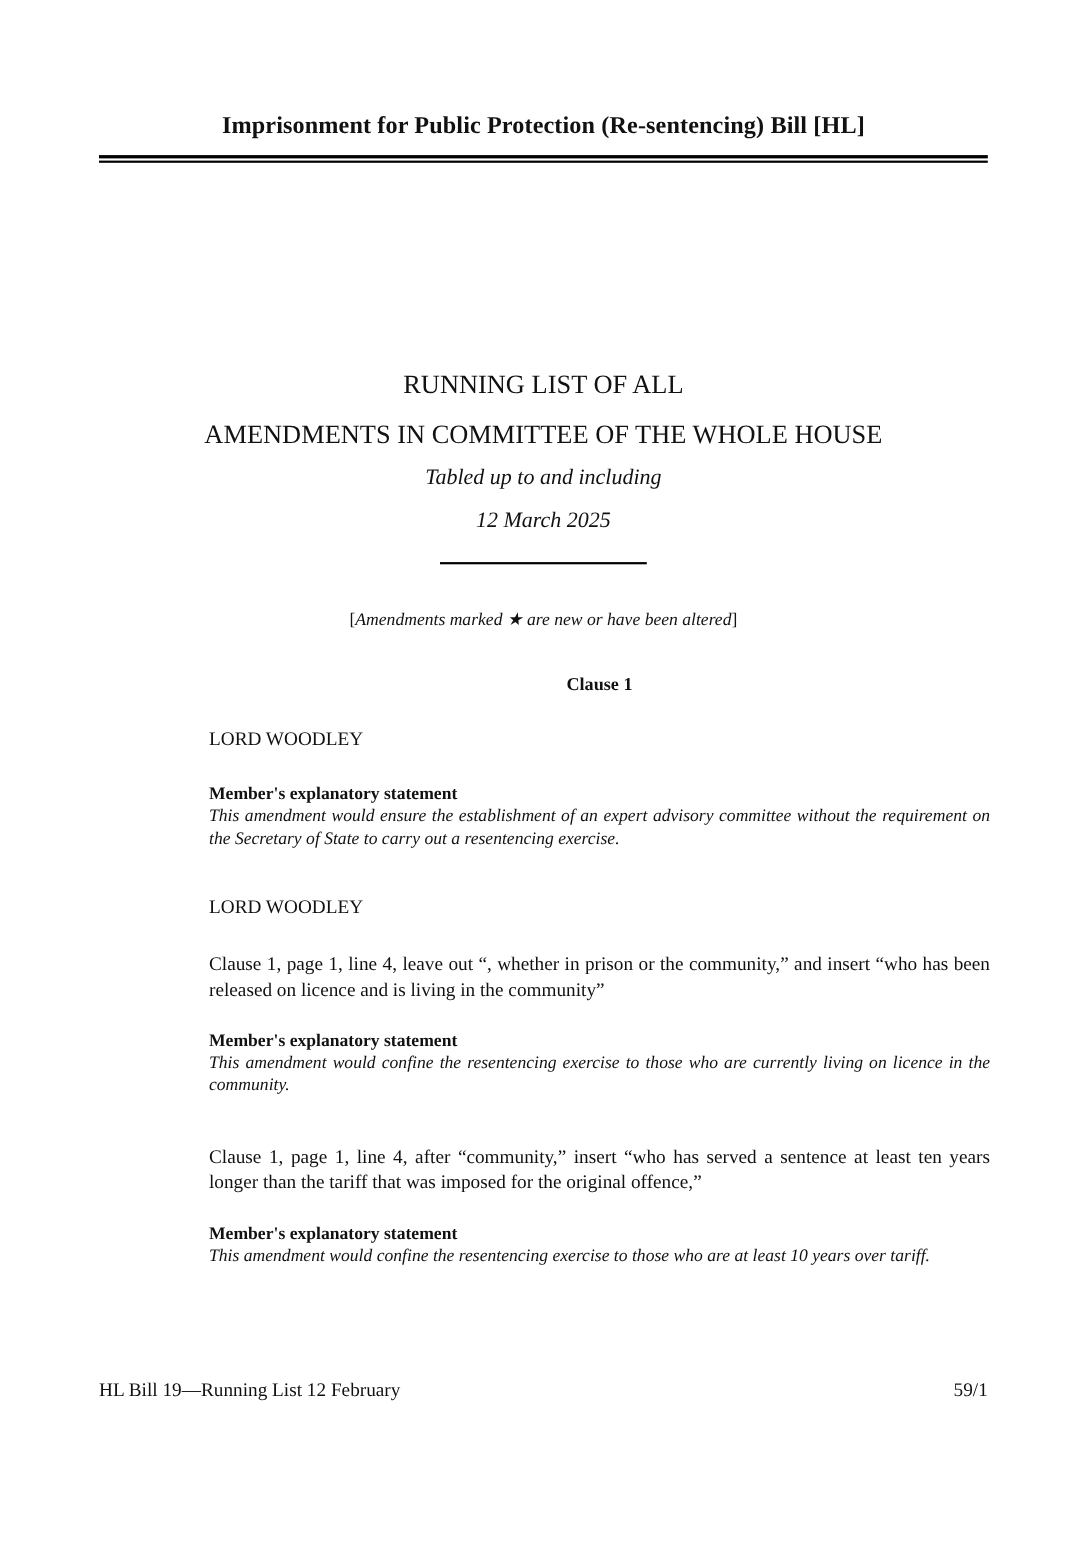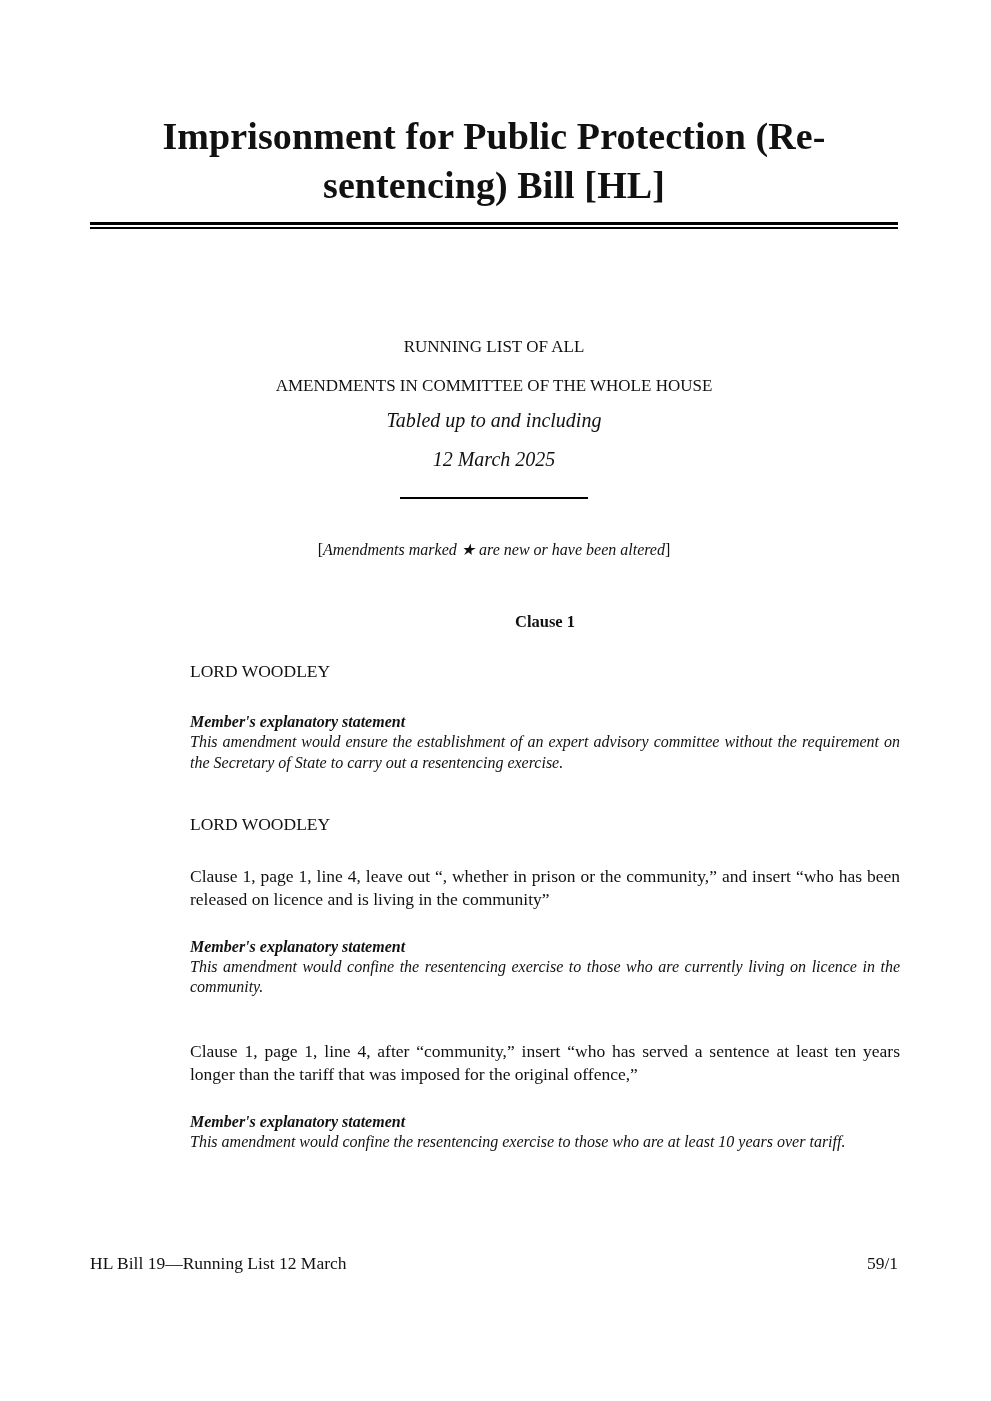--- a/index.html
+++ b/index.html
@@ -20,22 +20,22 @@
   }
 
   
   .doc-header {
     position: absolute;
     left: 90px;
     top: 100px;
     width: 808px;
   }
   .doc-title {
-    margin: 12px;
-    font-size: 38px;
+    margin: 0;
+    font-size: 22px;
     font-weight: bold;
     line-height: 1.28;
     text-align: center;
     letter-spacing: 0.1px;
   }
   .header-rule {
     margin-top: 13px;
     width: 100%;
   }
   .header-rule .thick {
@@ -52,21 +52,21 @@
 
   
   .intro {
     position: absolute;
     left: 90px;
     top: 338px;
     width: 808px;
     text-align: center;
   }
   .intro-line {
-    font-size: 17px;
+    font-size: 24px;
     line-height: 1.0;
     margin-bottom: 22px;
   }
   .intro-line.second {
     margin-bottom: 16px;
   }
   .intro-italic {
     font-size: 20px;
     font-style: italic;
     line-height: 1.0;
@@ -118,21 +118,20 @@
   .amendment-text {
     font-size: 17.5px;
     line-height: 1.30;
     text-align: justify;
     text-justify: inter-word;
     margin: 0 0 26px 0;
   }
   .stmt-label {
     font-size: 16px;
     font-weight: bold;
-    font-style: italic;
     line-height: 1.25;
     margin: 0;
   }
   .stmt-text {
     font-size: 16px;
     font-style: italic;
     line-height: 1.30;
     text-align: justify;
     text-justify: inter-word;
     margin: 0 0 42px 0;
@@ -194,17 +193,17 @@
     </div>
 
     <div class="amendment-block">
       <div class="amendment-text">Clause 1, page 1, line 4, after “community,” insert “who has served a sentence at least ten years longer than the tariff that was imposed for the original offence,”</div>
       <div class="stmt-label">Member's explanatory statement</div>
       <div class="stmt-text">This amendment would confine the resentencing exercise to those who are at least 10 years over tariff.</div>
     </div>
   </div>
 
   <div class="doc-footer">
-    <div>HL Bill 19—Running List 12 March</div>
+    <div>HL Bill 19—Running List 12 February</div>
     <div>59/1</div>
   </div>
 
 </div>
 
 </body></html>

